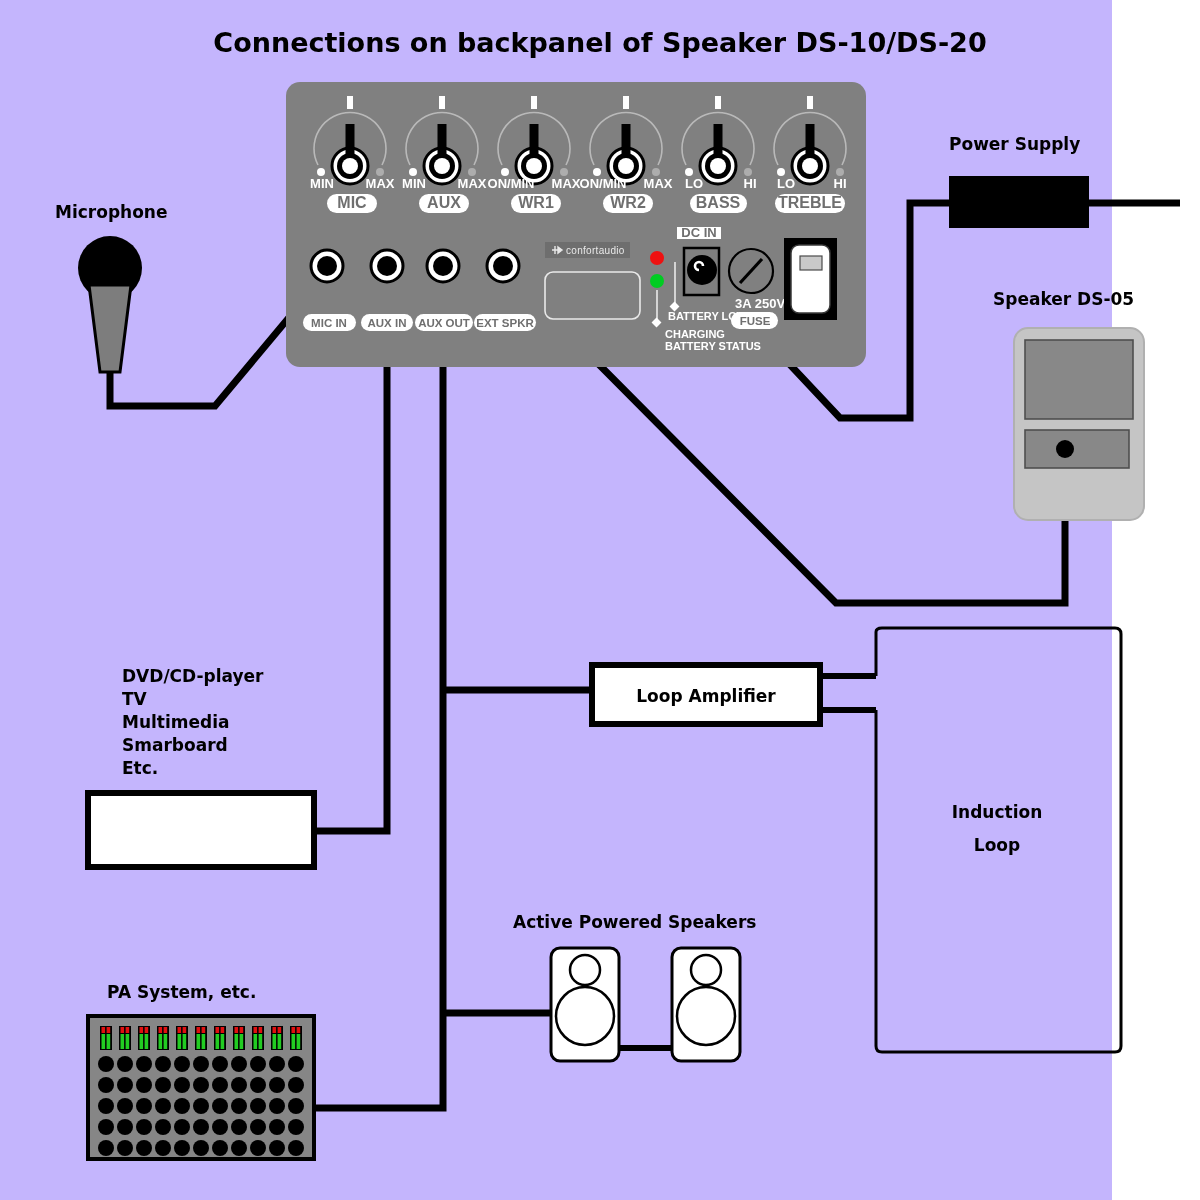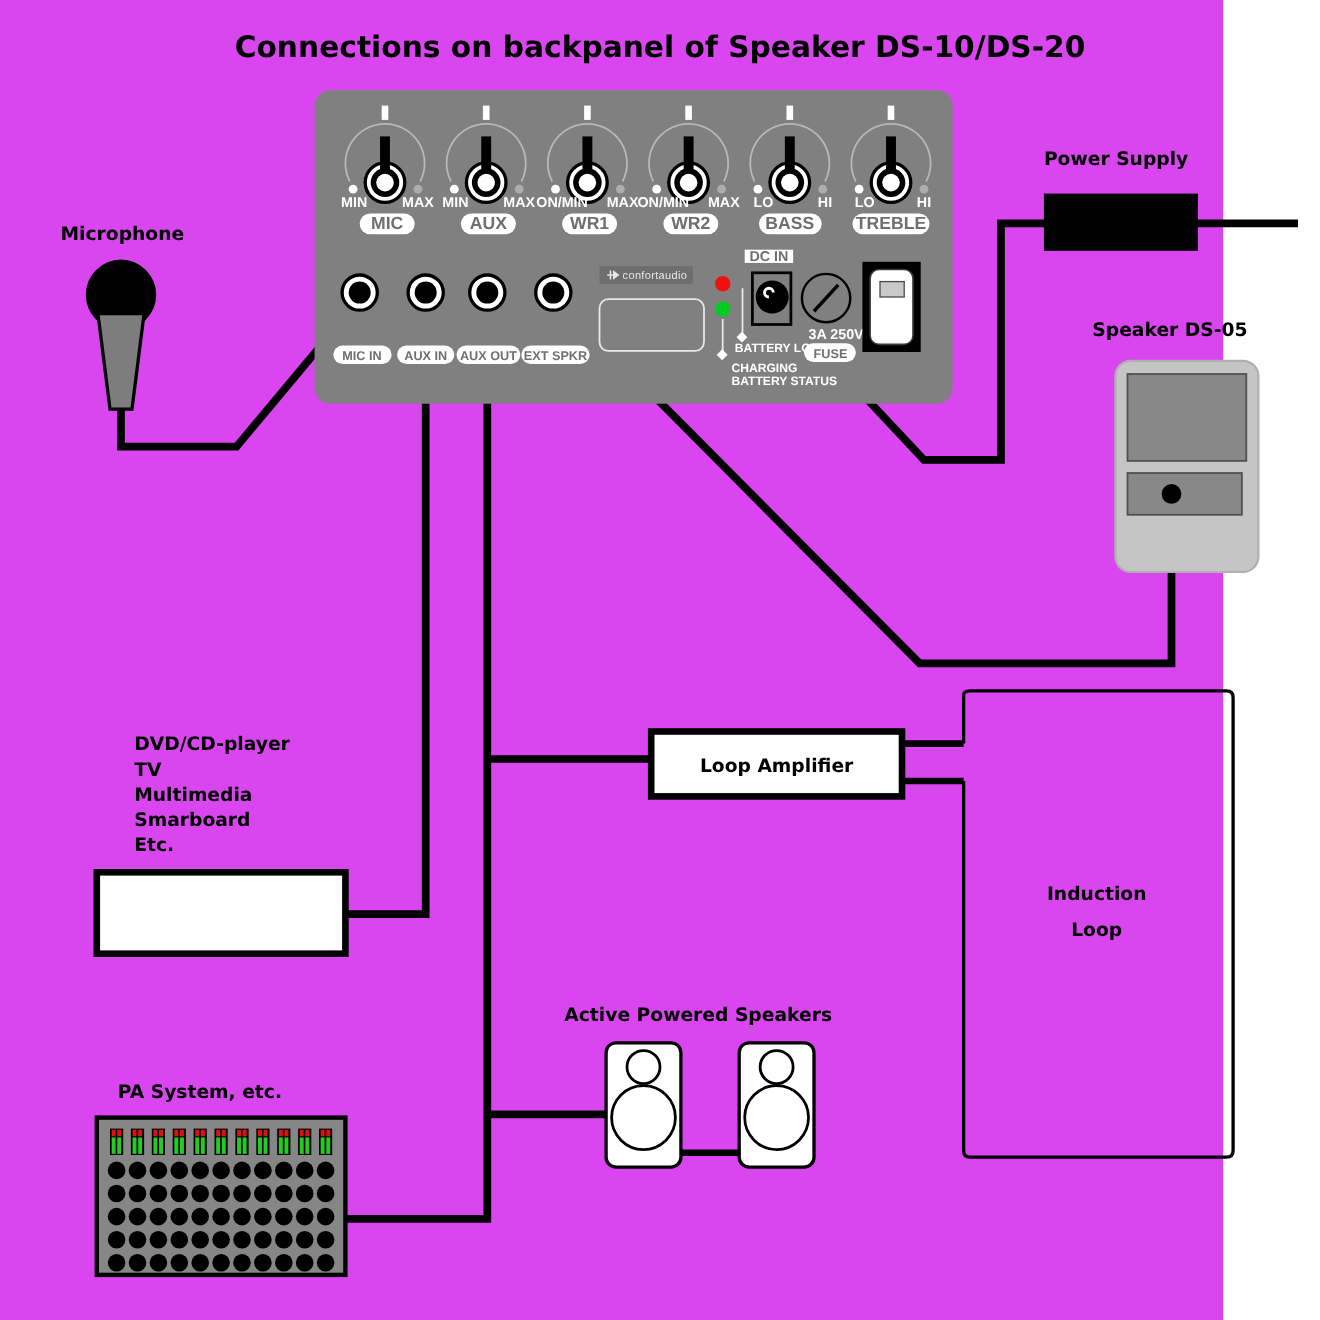--- a/index.html
+++ b/index.html
@@ -1,18 +1,18 @@
 <!DOCTYPE html>
 <html><head>
 <meta charset="utf-8">
 <style>
   html,body{margin:0;padding:0;background:#ffffff;}
   body{width:1200px;height:1200px;overflow:hidden;
        font-family:"DejaVu Sans",sans-serif;}
-  #stage{position:relative;width:1112px;height:1200px;background:#d946ef;}
+  #stage{position:relative;width:1112px;height:1200px;background:#c4b5fd;}
   svg{display:block;}
   .ttl{font-family:"DejaVu Sans",sans-serif;font-weight:bold;font-size:27px;fill:#000;}
   .lbl{font-family:"DejaVu Sans",sans-serif;font-weight:bold;font-size:17px;fill:#000;}
   .knoblbl{font-family:"Liberation Sans",sans-serif;font-weight:bold;font-size:13px;fill:#ffffff;}
   .knobname{font-family:"Liberation Sans",sans-serif;font-weight:bold;font-size:16px;fill:#6f6f6f;}
   .panelmicro{font-family:"Liberation Sans",sans-serif;font-weight:bold;font-size:11px;fill:#ffffff;}
   .jacklbl{font-family:"Liberation Sans",sans-serif;font-weight:bold;font-size:11.5px;fill:#6f6f6f;}
   .dcin{font-family:"Liberation Sans",sans-serif;font-weight:bold;font-size:13px;fill:#6f6f6f;}
   .brand{font-family:"Liberation Sans",sans-serif;font-size:10px;fill:#e8e8e8;letter-spacing:.3px;}
   .wire{stroke:#000;stroke-width:7;fill:none;stroke-linecap:butt;stroke-linejoin:miter;}

